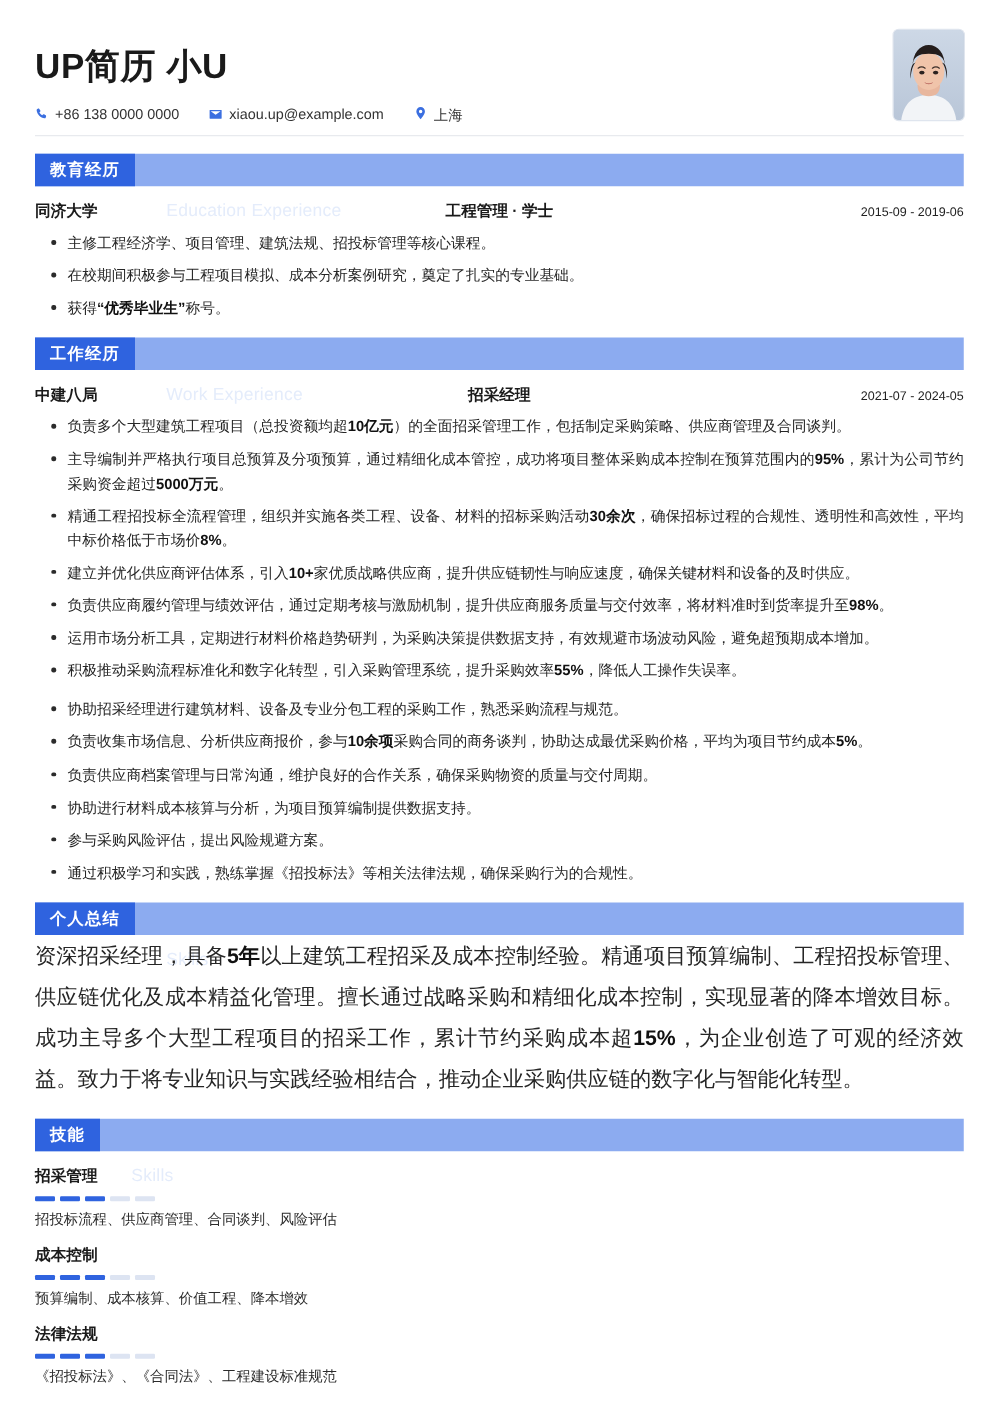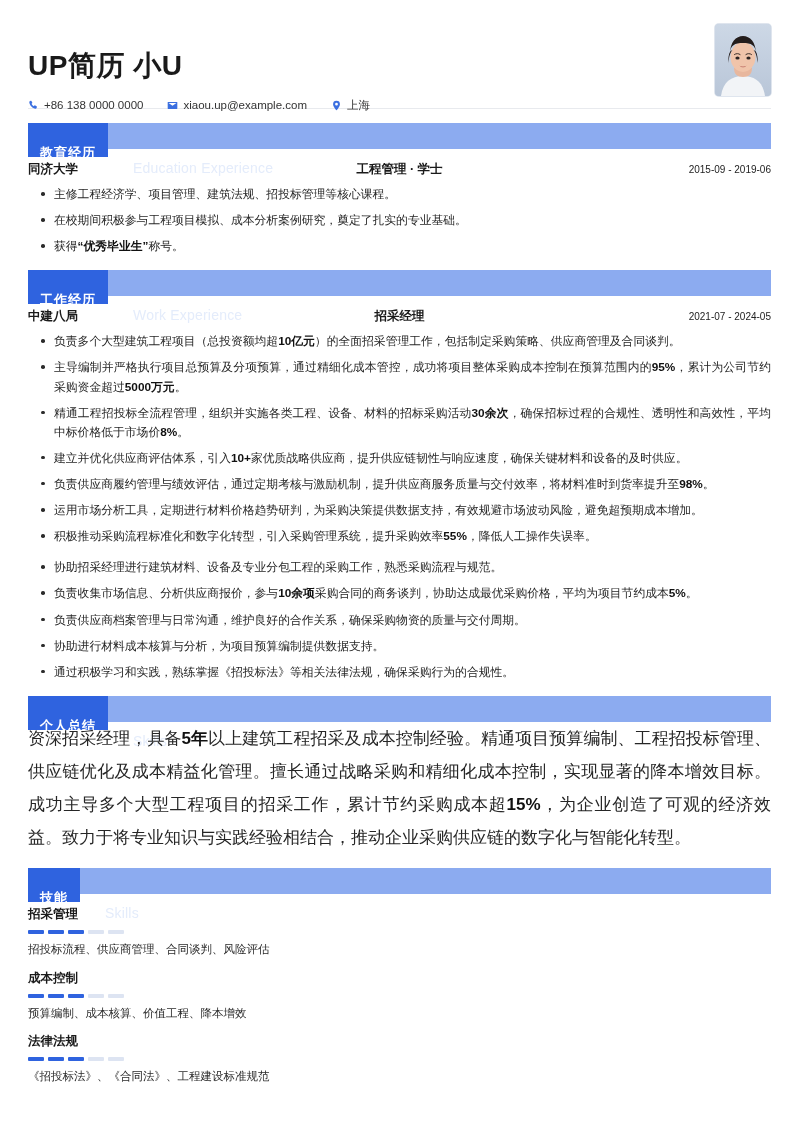--- a/index.html
+++ b/index.html
@@ -27,21 +27,21 @@
   .header {
     position: relative;
     padding: 26px 28px 0 28px;
     height: 96px;
     box-sizing: border-box;
   }
   .name-line {
     display: flex;
     align-items: flex-end;
     gap: 10px;
-    margin-top: 25px;
+    margin-top: 12px;
   }
   .name {
     font-size: 28px;
     font-weight: bold;
     color: #1a1a1a;
     letter-spacing: 0.5px;
     line-height: 1.1;
   }
   .photo {
     position: absolute;
@@ -59,21 +59,20 @@
   .contact-row {
     display: flex;
     align-items: center;
     gap: 24px;
     margin-top: 16px;
     font-size: 11.5px;
     color: #333;
   }
   .contact-item {
     display: flex;
-    align-items: center;
     gap: 5px;
     white-space: nowrap;
   }
   .contact-item .ic {
     display: inline-flex;
     width: 11px;
     height: 11px;
     color: #3b6fe0;
     flex: none;
   }
@@ -93,21 +92,21 @@
     height: 26px;
     background: #8cabf0;
     margin-top: 14px;
   }
   .sec-bar .cn {
     background: #2f63df;
     color: #ffffff;
     font-size: 13px;
     font-weight: bold;
     line-height: 26px;
-    padding: 17px 12px;
+    padding: 0 12px;
     letter-spacing: 1px;
     white-space: nowrap;
   }
   .sec-bar .en {
     color: #e4ecfb;
     font-size: 14px;
     line-height: 26px;
     padding-left: 25px;
     letter-spacing: 0.2px;
     white-space: nowrap;
@@ -299,20 +298,21 @@
             <li>运用市场分析工具，定期进行材料价格趋势研判，为采购决策提供数据支持，有效规避市场波动风险，避免超预期成本增加。</li>
             <li>积极推动采购流程标准化和数字化转型，引入采购管理系统，提升采购效率<b>55%</b>，降低人工操作失误率。</li>
           </ul>
         </div>
         <div class="entry">
           <ul class="bullets">
             <li>协助招采经理进行建筑材料、设备及专业分包工程的采购工作，熟悉采购流程与规范。</li>
             <li>负责收集市场信息、分析供应商报价，参与<b>10余项</b>采购合同的商务谈判，协助达成最优采购价格，平均为项目节约成本<b>5%</b>。</li>
             <li>负责供应商档案管理与日常沟通，维护良好的合作关系，确保采购物资的质量与交付周期。</li>
             <li>协助进行材料成本核算与分析，为项目预算编制提供数据支持。</li>
+            <li>参与采购风险评估，提出风险规避方案。</li>
             <li>通过积极学习和实践，熟练掌握《招投标法》等相关法律法规，确保采购行为的合规性。</li>
           </ul>
         </div>
       </div>
   </div>
 
   <div class="section">
     <div class="sec-bar">
       <div class="cn">个人总结</div>
       <div class="en">Skills</div>

